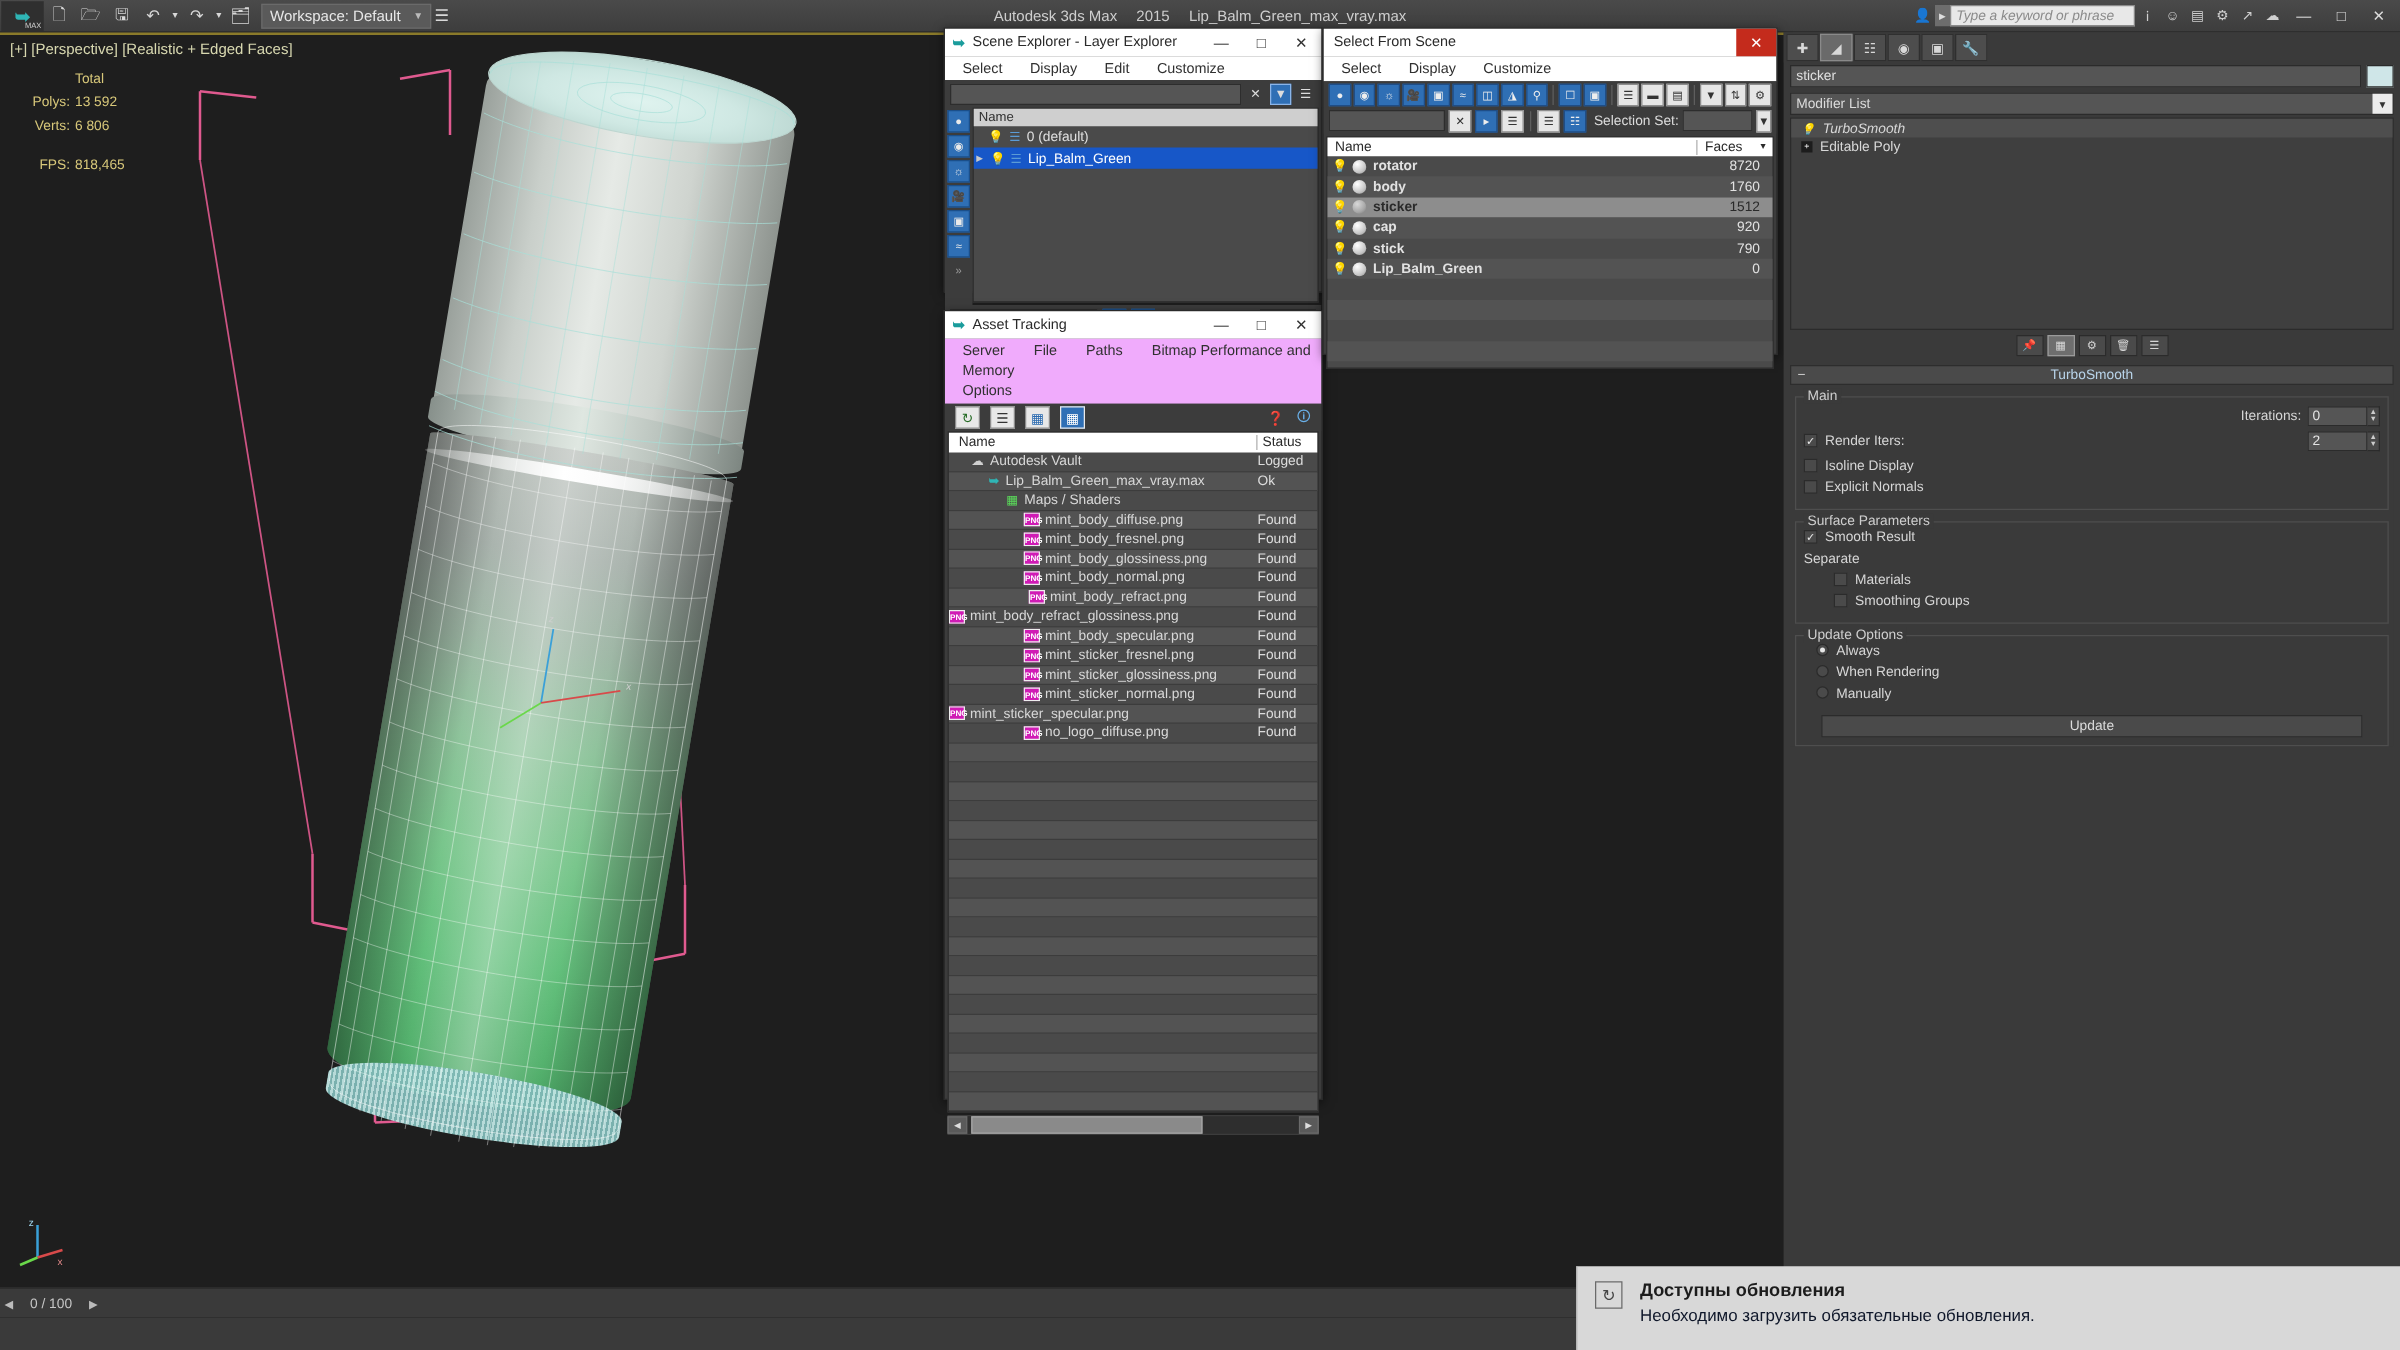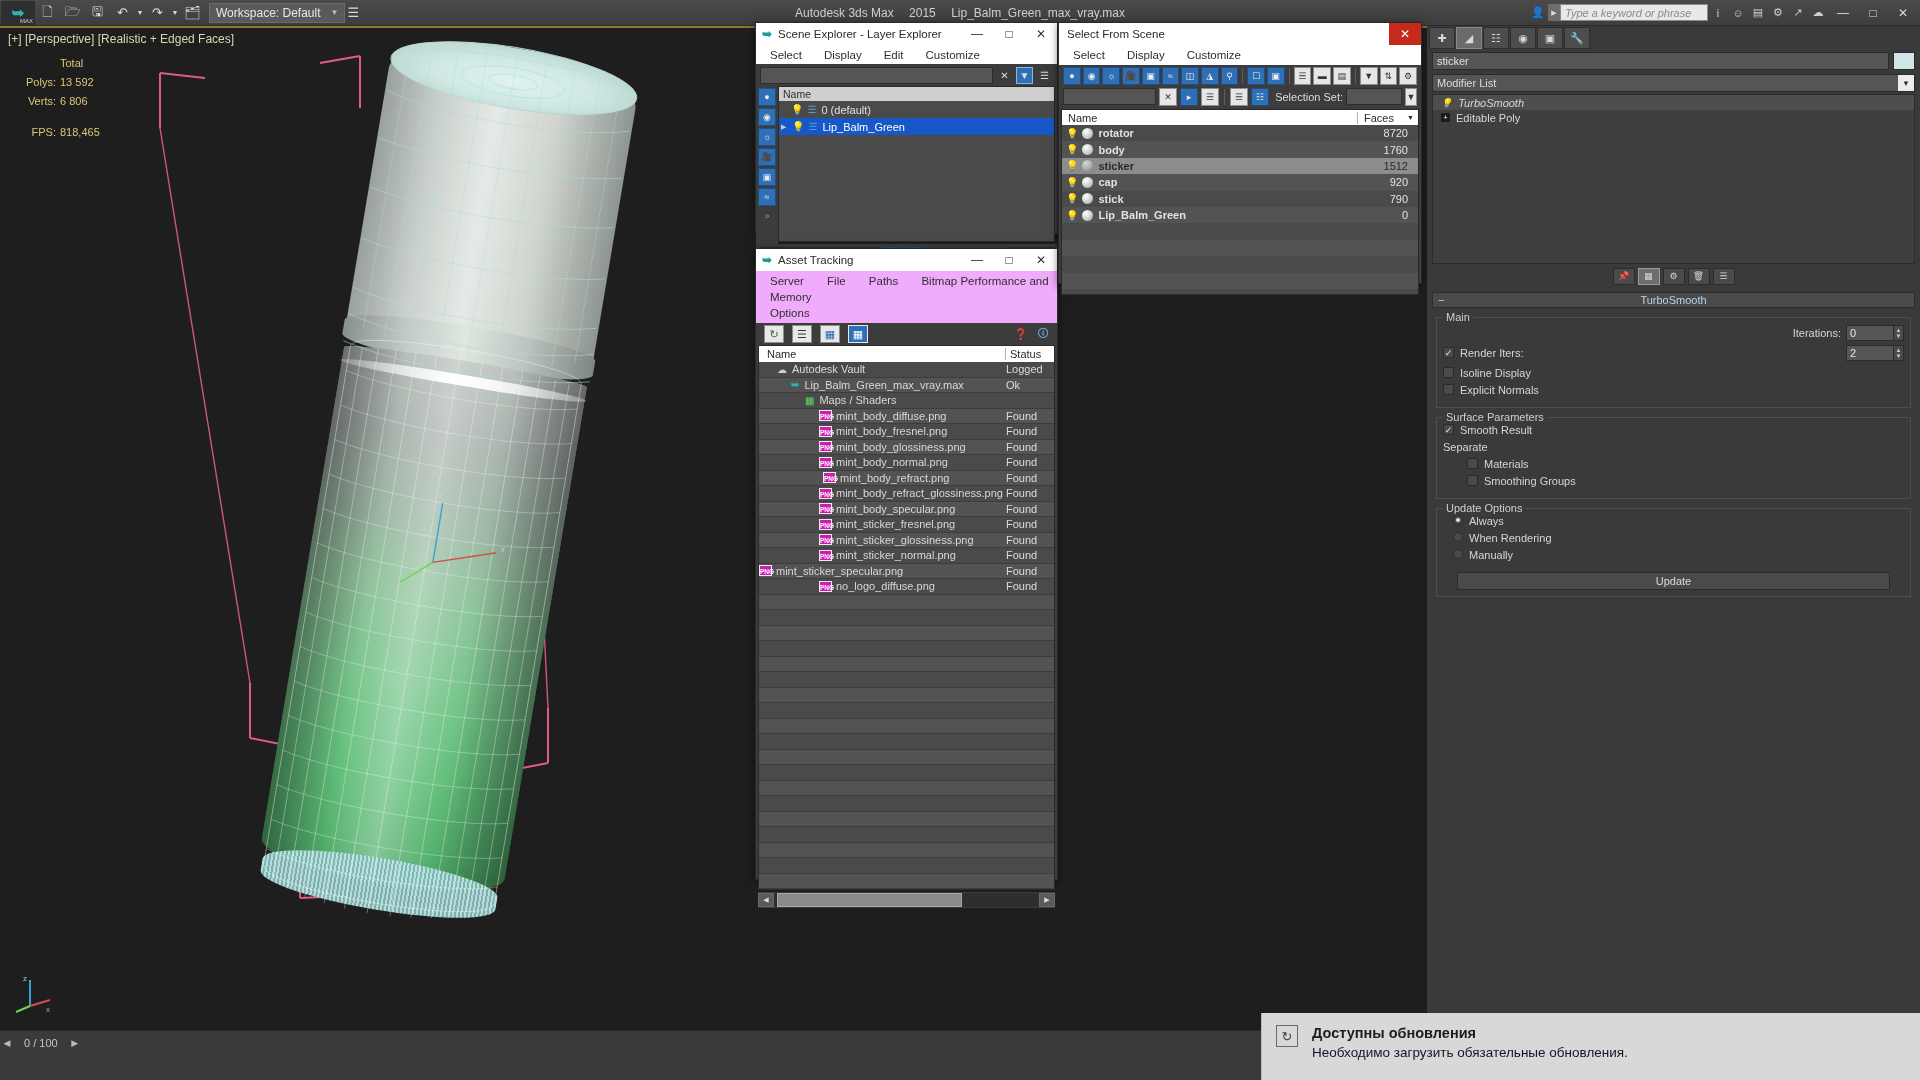--- a/index.html
+++ b/index.html
@@ -615,21 +615,21 @@
             <div class="s">Found</div>
           </div>
           <div class="at-row alt">
             <div class="n" style="padding-left:64px">
               <span class="pngico">PNG</span>
               <span>mint_body_refract.png</span>
             </div>
             <div class="s">Found</div>
           </div>
           <div class="at-row">
-            <div class="n" style="padding-left:60px">
+            <div class="n" style="">
               <span class="pngico">PNG</span>
               <span>mint_body_refract_glossiness.png</span>
             </div>
             <div class="s">Found</div>
           </div>
           <div class="at-row alt">
             <div class="n" style="padding-left:60px">
               <span class="pngico">PNG</span>
               <span>mint_body_specular.png</span>
             </div>

